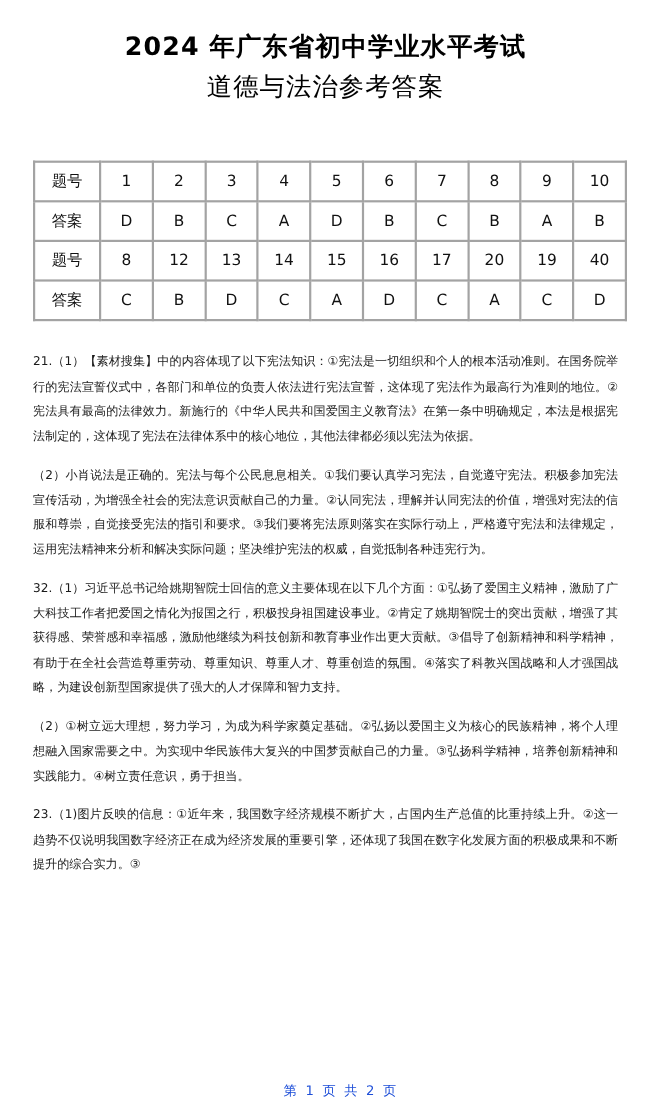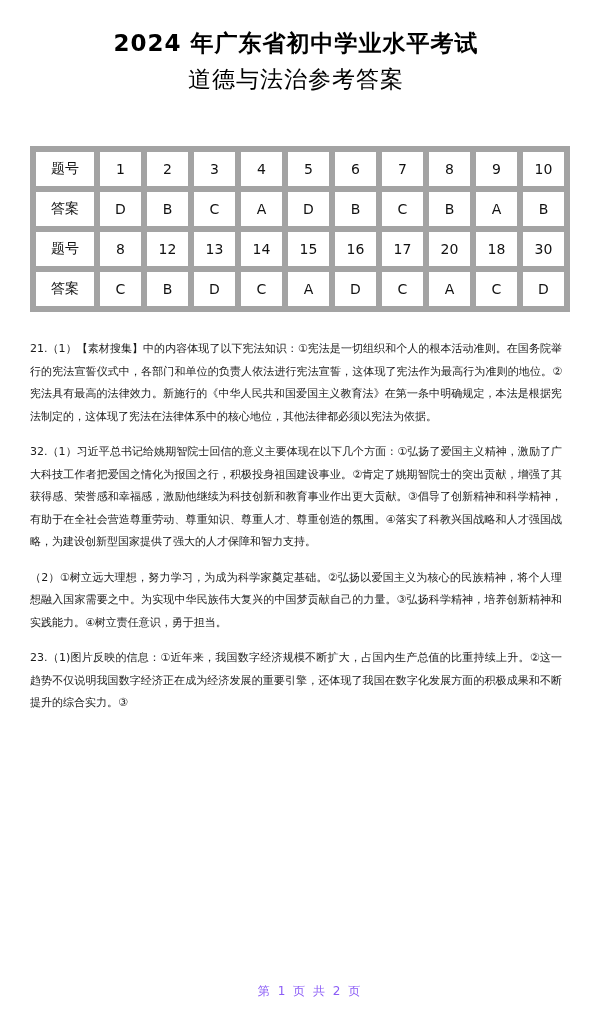--- a/index.html
+++ b/index.html
@@ -39,21 +39,21 @@
     color: #000;
     margin-top: 2px;
   }
   table.answers {
     border-collapse: collapse;
     margin: 50px auto 0 auto;
     width: 540px;
     table-layout: fixed;
   }
   table.answers td {
-    border: 6px solid #a3a3a3;
+    border: 2px solid #a3a3a3;
     height: 32px;
     text-align: center;
     vertical-align: middle;
     font-size: 14px;
     color: #111;
   }
   table.answers td.hdr {
     width: 56px;
     font-size: 14px;
   }
@@ -71,21 +71,21 @@
   .para.gap {
     margin-top: 13px;
   }
   .footer {
     position: absolute;
     left: 0;
     right: 0;
     bottom: 14px;
     text-align: center;
     font-size: 12px;
-    color: #8b5cf6;
+    color: #1d4ed8;
     letter-spacing: 2px;
     padding-left: 28px;
   }
 </style>
 </head>
 <body>
 
 <div class="page">
 
   <div class="title">2024 年广东省初中学业水平考试</div>
@@ -122,41 +122,42 @@
       <tr>
         <td class="hdr">题号</td>
         <td>8</td>
         <td>12</td>
         <td>13</td>
         <td>14</td>
         <td>15</td>
         <td>16</td>
         <td>17</td>
         <td>20</td>
-        <td>18</td>
-        <td>30</td>
+        <td>19</td>
+        <td>40</td>
       </tr>
       <tr>
         <td class="hdr">答案</td>
         <td>C</td>
         <td>B</td>
         <td>D</td>
         <td>C</td>
         <td>A</td>
         <td>D</td>
         <td>C</td>
         <td>A</td>
         <td>C</td>
         <td>D</td>
       </tr>
     </tbody>
   </table>
 
   <div class="body-text">
     <p class="para">21.（1）【素材搜集】中的内容体现了以下宪法知识：①宪法是一切组织和个人的根本活动准则。在国务院举行的宪法宣誓仪式中，各部门和单位的负责人依法进行宪法宣誓，这体现了宪法作为最高行为准则的地位。②宪法具有最高的法律效力。新施行的《中华人民共和国爱国主义教育法》在第一条中明确规定，本法是根据宪法制定的，这体现了宪法在法律体系中的核心地位，其他法律都必须以宪法为依据。</p>
+    <p class="para gap">（2）小肖说法是正确的。宪法与每个公民息息相关。①我们要认真学习宪法，自觉遵守宪法。积极参加宪法宣传活动，为增强全社会的宪法意识贡献自己的力量。②认同宪法，理解并认同宪法的价值，增强对宪法的信服和尊崇，自觉接受宪法的指引和要求。③我们要将宪法原则落实在实际行动上，严格遵守宪法和法律规定，运用宪法精神来分析和解决实际问题；坚决维护宪法的权威，自觉抵制各种违宪行为。</p>
     <p class="para gap">32.（1）习近平总书记给姚期智院士回信的意义主要体现在以下几个方面：①弘扬了爱国主义精神，激励了广大科技工作者把爱国之情化为报国之行，积极投身祖国建设事业。②肯定了姚期智院士的突出贡献，增强了其获得感、荣誉感和幸福感，激励他继续为科技创新和教育事业作出更大贡献。③倡导了创新精神和科学精神，有助于在全社会营造尊重劳动、尊重知识、尊重人才、尊重创造的氛围。④落实了科教兴国战略和人才强国战略，为建设创新型国家提供了强大的人才保障和智力支持。</p>
     <p class="para gap">（2）①树立远大理想，努力学习，为成为科学家奠定基础。②弘扬以爱国主义为核心的民族精神，将个人理想融入国家需要之中。为实现中华民族伟大复兴的中国梦贡献自己的力量。③弘扬科学精神，培养创新精神和实践能力。④树立责任意识，勇于担当。</p>
     <p class="para gap">23.（1)图片反映的信息：①近年来，我国数字经济规模不断扩大，占国内生产总值的比重持续上升。②这一趋势不仅说明我国数字经济正在成为经济发展的重要引擎，还体现了我国在数字化发展方面的积极成果和不断提升的综合实力。③</p>
   </div>
 
   <div class="footer">第 1 页 共 2 页</div>
 
 </div>
 
 </body></html>

